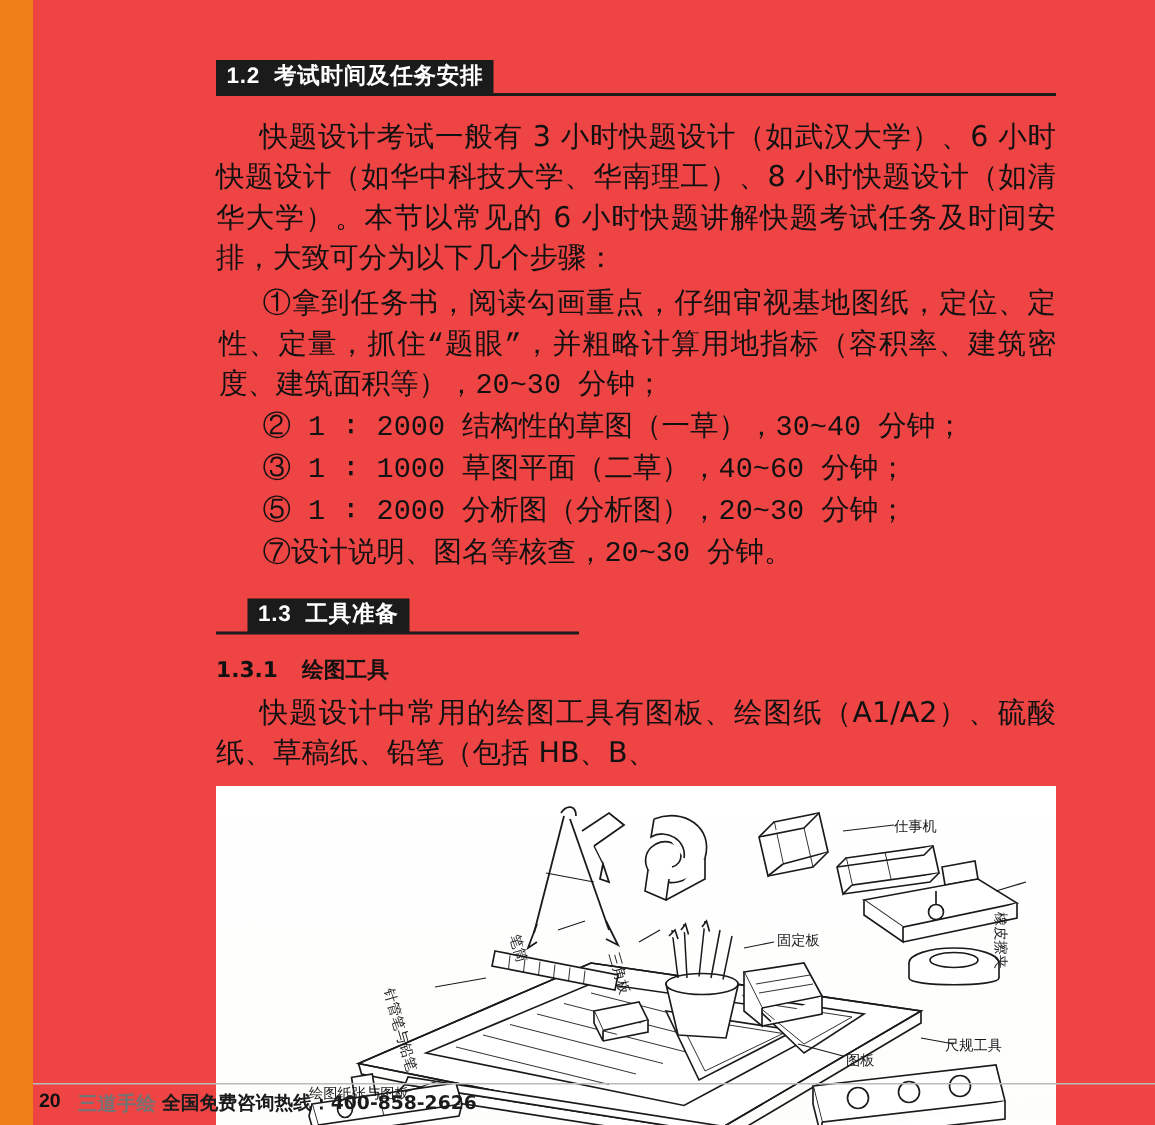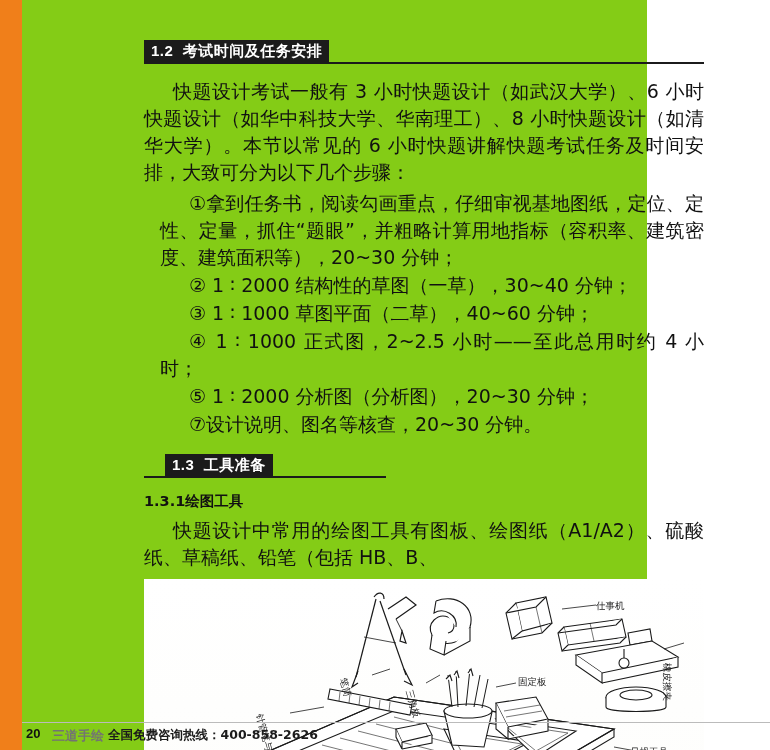--- a/index.html
+++ b/index.html
@@ -20,23 +20,23 @@
     left: 0;
     top: 0;
     width: 22px;
     height: 750px;
     background: #f07f1a;
   }
   .page {
     position: absolute;
     left: 22px;
     top: 0;
-    width: 625px;
+    width: 748px;
     height: 750px;
-    background: #84cc16;
+    background: #ef4444;
   }
   .content {
     position: absolute;
     left: 122px;
     top: 40px;
     width: 560px;
   }
   
   .sec-head {
     position: relative;
@@ -70,32 +70,33 @@
     font-size: 19px;
     line-height: 27px;
     color: #111111;
     text-align: justify;
     font-family: "DejaVu Sans", "Liberation Sans", sans-serif;
   }
   p.indent2 {
     text-indent: 29px;
   }
   p.list {
-    margin: 0 0 1px 16px;
+    margin: 0 0 1px 2px;
     text-indent: 29px;
+    font-family: Liberation Mono, monospace;
   }
   h3.sub {
     font-size: 14.5px;
     font-weight: bold;
     margin: 14px 0 6px 0;
     color: #111111;
     font-family: "DejaVu Sans", "Liberation Sans", sans-serif;
   }
   h3.sub .num {
-    margin-right: 0;
+    margin-right: 16px;
   }
   .figure {
     margin: 8px 0 0 0;
     position: relative;
   }
   .figwrap {
     position: relative;
     width: 560px;
     height: 255px;
     background: #ffffff;
@@ -157,21 +158,20 @@
     <div class="sec-head">
       <span class="tagbox"><span>1.2</span>&nbsp;&nbsp;<span>考试时间及任务安排</span></span>
       <span class="rule"></span>
     </div>
 
     <p class="para indent2">快题设计考试一般有 3 小时快题设计（如武汉大学）、6 小时快题设计（如华中科技大学、华南理工）、8 小时快题设计（如清华大学）。本节以常见的 6 小时快题讲解快题考试任务及时间安排，大致可分为以下几个步骤：</p>
 
     <p class="para list">①拿到任务书，阅读勾画重点，仔细审视基地图纸，定位、定性、定量，抓住“题眼”，并粗略计算用地指标（容积率、建筑密度、建筑面积等），20~30 分钟；</p>
     <p class="para list">② 1 ∶ 2000 结构性的草图（一草），30~40 分钟；</p>
     <p class="para list">③ 1 ∶ 1000 草图平面（二草），40~60 分钟；</p>
-    <p class="para list">④ 1 ∶ 1000 正式图，2~2.5 小时——至此总用时约 4 小时；</p>
     <p class="para list">⑤ 1 ∶ 2000 分析图（分析图），20~30 分钟；</p>
     <p class="para list">⑦设计说明、图名等核查，20~30 分钟。</p>
 
     <div class="sec-head s2" style="margin-top:16px;padding-left:21px;">
       <span class="tagbox"><span>1.3</span>&nbsp;&nbsp;<span>工具准备</span></span>
       <span class="rule"></span>
     </div>
 
     <h3 class="sub">
       <span class="num">1.3.1</span><span>绘图工具</span>

